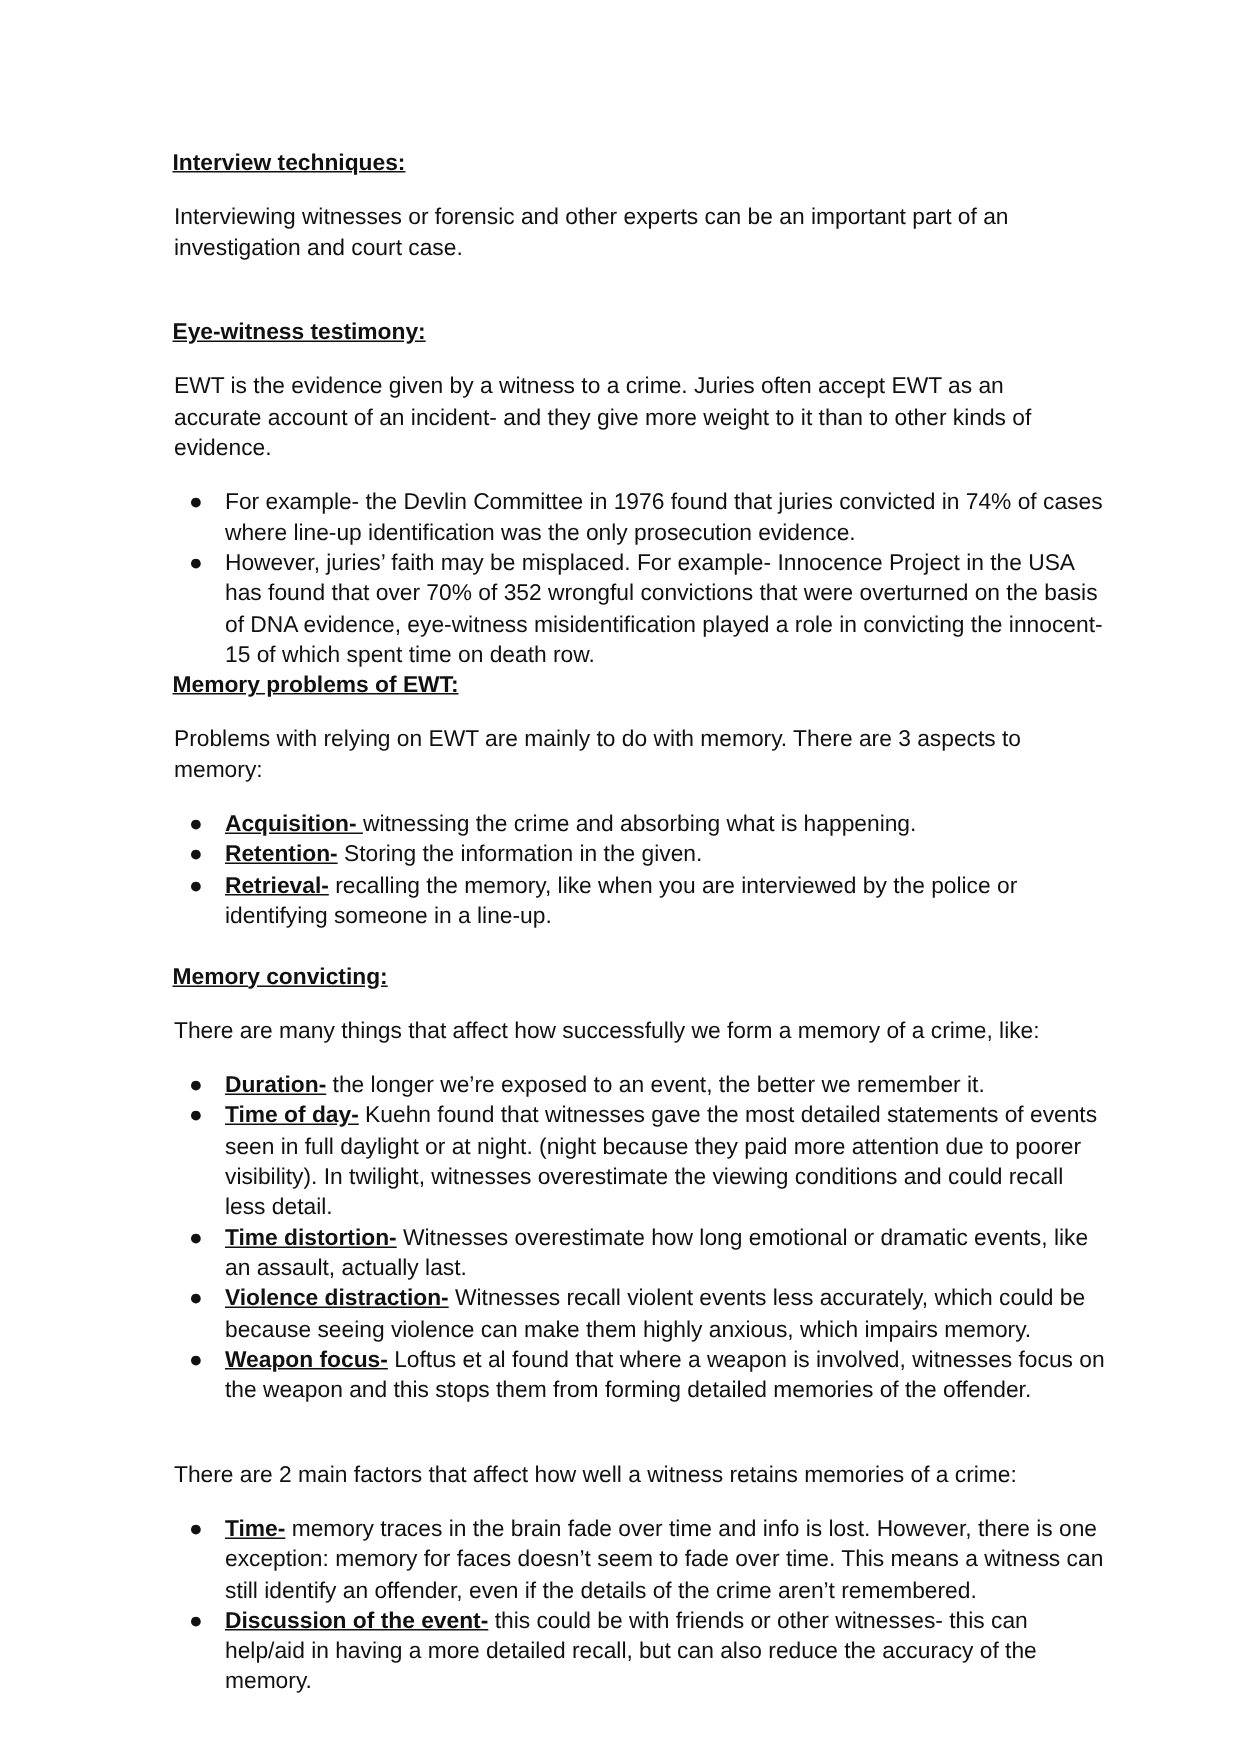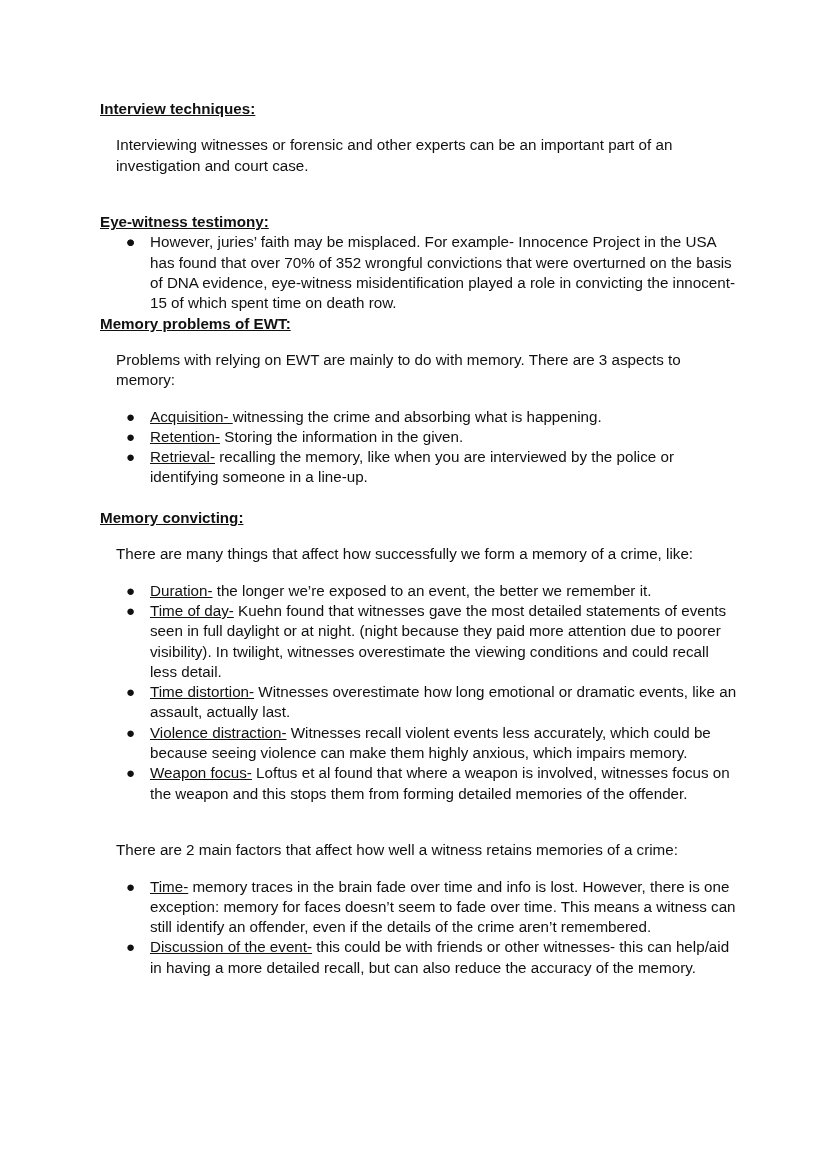--- a/index.html
+++ b/index.html
@@ -1,41 +1,42 @@
 <!DOCTYPE html>
 <html><head>
 <meta charset="utf-8">
 <style>
   html, body { margin: 0; padding: 0; background: #ffffff; }
   body { width: 828px; height: 1169px; position: relative; overflow: hidden;
          font-family: "Liberation Sans", sans-serif; font-size: 15.2px; color: #111; }
   .page { position: absolute; left: 100px; top: 99px; width: 640px; line-height: 20.3px; }
-  .heading { font-weight: bold; text-decoration: underline; }
+  .heading { font-weight: bold; text-decoration: underline; margin-left: 15px; }
   .para { margin: 16px; }
   .gap { height: 20.3px; }
   ul { margin: 0; padding: 0; list-style: none; }
   li { position: relative; padding-left: 50px; }
   li .bullet { position: absolute; left: 26px; top: 0; }
-  .term { font-weight: normal; text-decoration: underline; }
+  .term { font-weight: bold; text-decoration: underline; }
 </style>
 </head>
 <body>
 
 <div class="page">
 
   <div>
     <div class="heading">Interview techniques:</div>
     <p class="para">Interviewing witnesses or forensic and other experts can be an important part of an investigation and court case.</p>
   </div>
   <div class="gap"></div>
 
   <div>
     <div class="heading">Eye-witness testimony:</div>
+    <p class="para">EWT is the evidence given by a witness to a crime. Juries often accept EWT as an accurate account of an incident- and they give more weight to it than to other kinds of evidence.</p>
     <ul>
-      <li><span class="bullet">●</span></li>
+      <li><span class="bullet">●</span><span>For example- the Devlin Committee in 1976 found that juries convicted in 74% of cases where line-up identification was the only prosecution evidence.</span></li>
       <li><span class="bullet">●</span><span>However, juries’ faith may be misplaced. For example- Innocence Project in the USA has found that over 70% of 352 wrongful convictions that were overturned on the basis of DNA evidence, eye-witness misidentification played a role in convicting the innocent- 15 of which spent time on death row.</span></li>
     </ul>
   </div>
 
   <div>
     <div class="heading">Memory problems of EWT:</div>
     <p class="para">Problems with relying on EWT are mainly to do with memory. There are 3 aspects to memory:</p>
     <ul>
       <li><span class="bullet">●</span><span class="term">Acquisition- </span><span>witnessing the crime and absorbing what is happening.</span></li>
       <li><span class="bullet">●</span><span class="term">Retention-</span><span> Storing the information in the given.</span></li>

